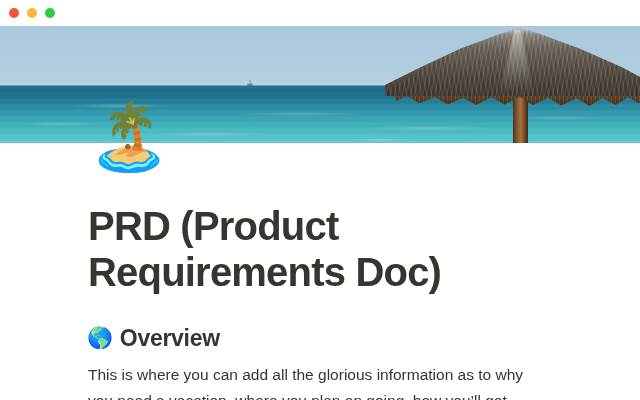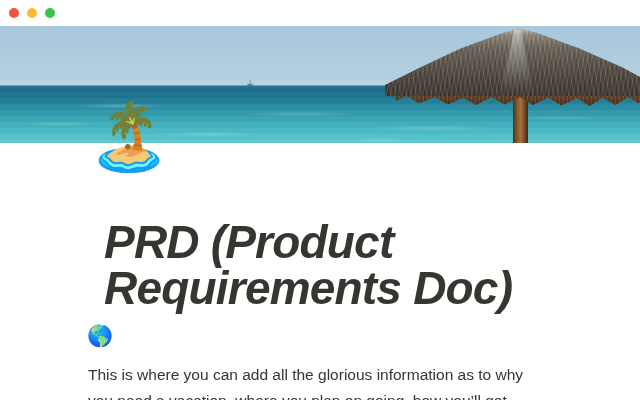--- a/index.html
+++ b/index.html
@@ -246,27 +246,26 @@
     font-size: 66px;
     line-height: 74px;
     z-index: 5;
     user-select: none;
   }
   .page-title {
     position: absolute;
     left: 88px;
     top: 60px;
     width: 470px;
-    margin: 16px;
-    font-size: 46px;
+    margin: 0;
+    font-size: 40px;
     line-height: 46px;
     font-weight: bold;
     letter-spacing: -0.8px;
     color: #37352f;
-    font-style: italic;
   }
   .section-heading {
     position: absolute;
     left: 87px;
     top: 181px;
     margin: 0;
     font-size: 23px;
     line-height: 28px;
     font-weight: bold;
     letter-spacing: -0.3px;
@@ -317,20 +316,21 @@
     </div>
   </div>
 
   <div class="page">
     <div class="page-icon icon-layer">🏝️</div>
 
     <h1 class="page-title">PRD (Product Requirements Doc)</h1>
 
     <h2 class="section-heading">
       <span class="section-emoji">🌎</span>
+      <span>Overview</span>
     </h2>
 
     <p class="body-paragraph">This is where you can add all the glorious information as to why you need a vacation, where you plan on going, how you’ll get there, and the benefit of</p>
   </div>
 
   <div class="titlebar">
     <div class="traffic-lights">
       <span class="tl tl-close"></span>
       <span class="tl tl-min"></span>
       <span class="tl tl-zoom"></span>

